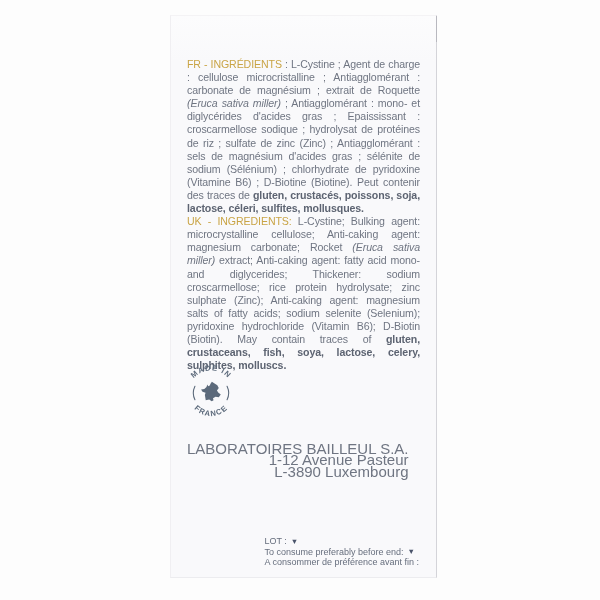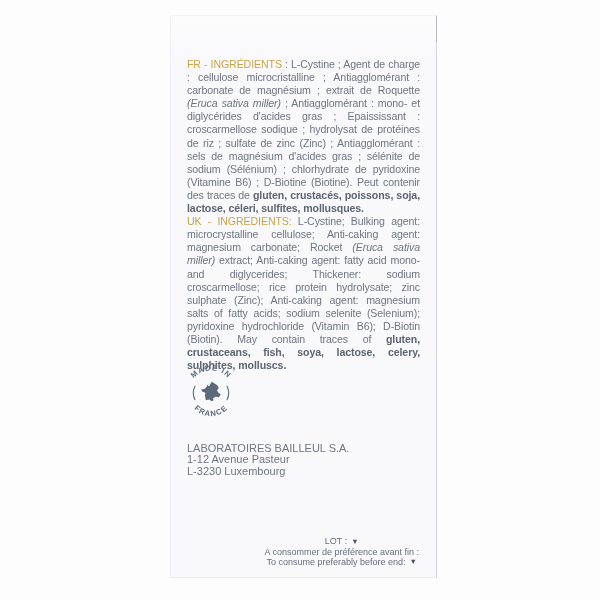--- a/index.html
+++ b/index.html
@@ -82,29 +82,30 @@
     fill: none;
     stroke: var(--stamp);
     stroke-width: 1.2;
     stroke-linecap: round;
   }
   .stamp-map { fill: var(--stamp); }
   .address {
     position: absolute;
     left: 16px;
     top: 427px;
-    font-size: 11px;
+    font-size: 15px;
     line-height: 11.4px;
     color: var(--ink);
+    text-align: right;
   }
   .batch {
     position: absolute;
     right: 17px;
     top: 520px;
-    text-align: center;
+    text-align: left;
     font-size: 9px;
     line-height: 10px;
     color: #666e7d;
     white-space: nowrap;
   }
   .tri {
     font-size: 7.5px;
     color: #49536a;
     margin-left: 4px;
     vertical-align: 0.5px;
@@ -133,27 +134,27 @@
         <textPath href="#arc-bottom" startOffset="50%" text-anchor="middle">FRANCE</textPath>
       </text>
       <path class="stamp-paren" d="M 13.2 24.5 Q 9.6 32 13.2 39.5"></path>
       <path class="stamp-paren" d="M 48.8 24.5 Q 52.4 32 48.8 39.5"></path>
       <path class="stamp-map" transform="translate(20,19.5)" d="M 12 0 L 14.5 1.6 L 18 4 L 19.6 7 L 17.6 9.6 L 19 12 L 21.8 14.2 L 19.6 17.2 L 16 16.6 L 13.2 18.2 L 13.8 20.4 L 11.8 21.6 L 9 19.8 L 5.2 20.6 L 4.2 14.6 L 5 12.2 L 1.6 11 L 0 8.6 L 3.6 8 L 6 5.8 L 6.9 3.2 L 7.9 5.1 L 9.6 4.1 L 10.6 2 Z"></path>
     </svg>
 
     <div class="address">
       <div class="addr-line">LABORATOIRES BAILLEUL S.A.</div>
       <div class="addr-line">1-12 Avenue Pasteur</div>
-      <div class="addr-line">L-3230 Luxembourg</div>
+      <div class="addr-line">L-3890 Luxembourg</div>
     </div>
 
     <div class="batch">
       <div class="batch-line">
         <span>LOT :</span><span class="tri">▼</span>
       </div>
-      <div class="batch-line">A consommer de préférence avant fin :</div>
       <div class="batch-line">
         <span>To consume preferably before end:</span><span class="tri">▼</span>
       </div>
+      <div class="batch-line">A consommer de préférence avant fin :</div>
     </div>
 
   </div>
 </div>
 
 </body></html>

